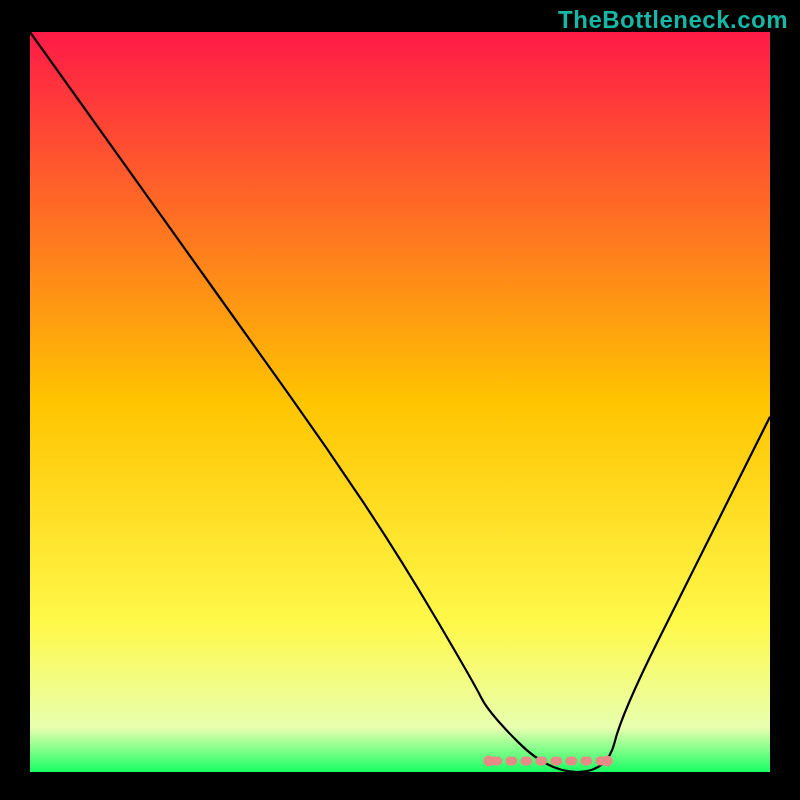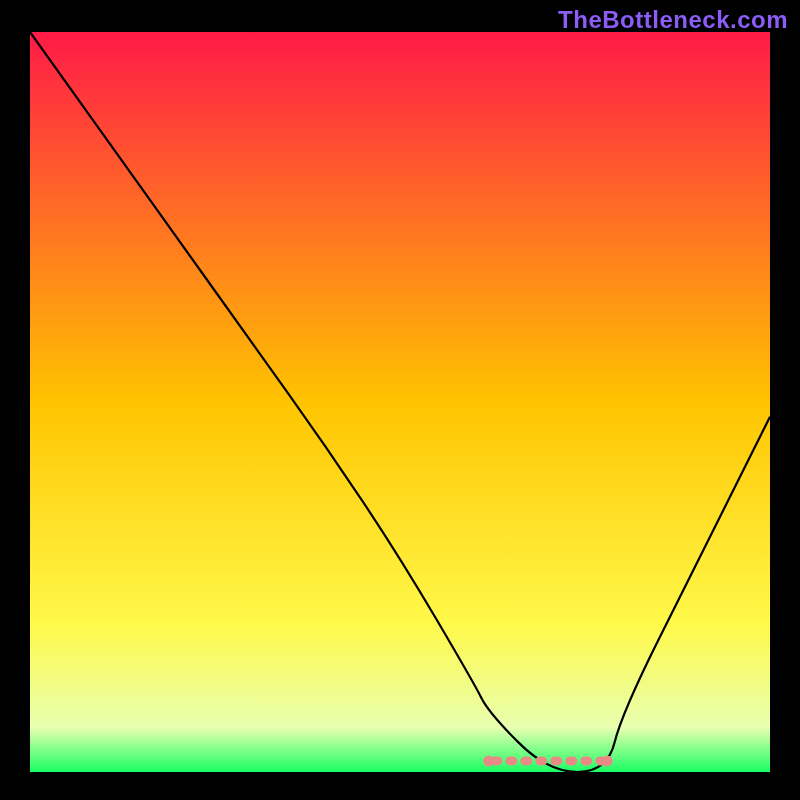--- a/index.html
+++ b/index.html
@@ -16,21 +16,21 @@
     left: 0;
     top: 0;
     width: 800px;
     height: 800px;
     background: #000;
   }
   .watermark {
     position: absolute;
     top: 6px;
     right: 12px;
-    color: #8b5cf6;
+    color: #14b8a6;
     font-size: 24px;
     font-weight: 600;
     letter-spacing: 0.5px;
     user-select: none;
   }
   .plot {
     position: absolute;
     left: 30px;
     top: 32px;
     width: 740px;

